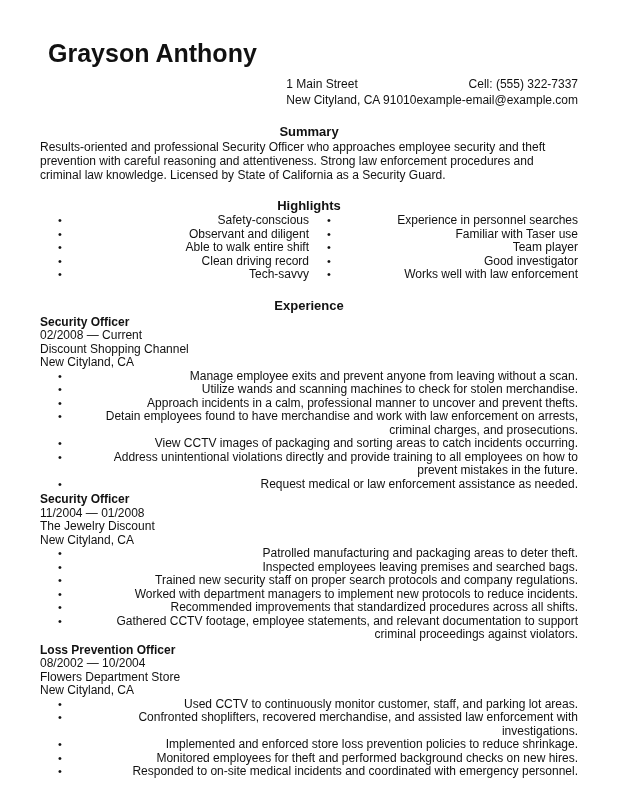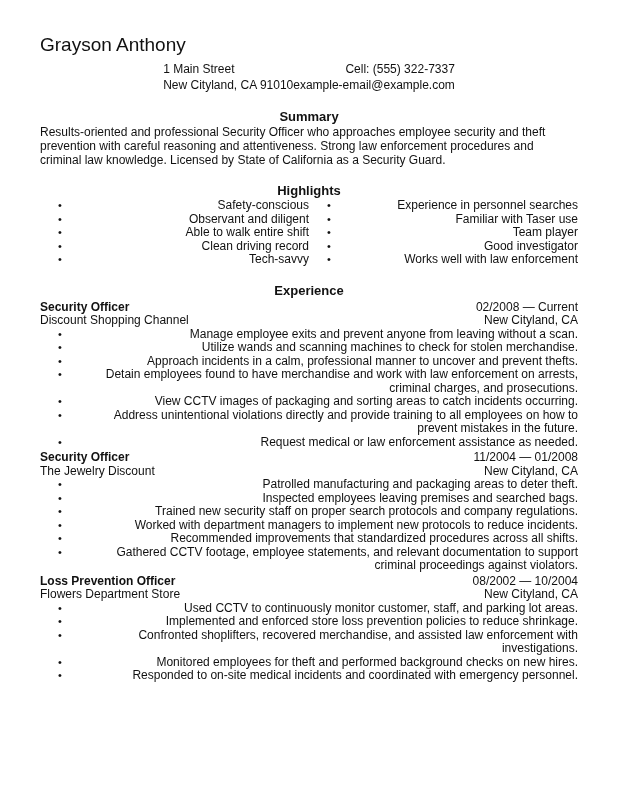--- a/index.html
+++ b/index.html
@@ -3,34 +3,34 @@
 <meta charset="utf-8">
 <style>
   html, body { margin: 0; padding: 0; background: #ffffff; }
   body {
     width: 618px; height: 800px; overflow: hidden;
     font-family: "Liberation Sans", sans-serif;
     color: #111111;
     position: relative;
   }
   .page { position: absolute; left: 40px; top: 30px; width: 538px; }
-  .name { font-size: 19px; font-weight: normal; line-height: 30px; margin: 0; }
-  .contact-row { display: flex; justify-content: center; font-size: 12px; line-height: 16px; margin-top: 1px; }
+  .name { font-size: 25px; font-weight: bold; line-height: 30px; margin: 8px; }
+  .contact-row { display: flex; justify-content: flex-end; font-size: 12px; line-height: 16px; margin-top: 1px; }
   .contact-col-right { text-align: right; }
   .section-title { text-align: center; font-weight: bold; font-size: 13px; line-height: 16px; margin-top: 16px; }
   .summary { font-size: 12px; line-height: 14px; margin: 0; }
   .highlights { display: flex; }
   .hl-col { width: 50%; margin: 0; padding: 0; list-style: none; }
   .hl-col li, .bullets li { position: relative; padding-left: 33px; font-size: 12px; line-height: 13.5px; text-align: right; }
   .hl-col li::before, .bullets li::before {
     content: "\2022"; position: absolute; left: 18px; top: 0; font-size: 11px;
   }
   .hl-col.right li { padding-left: 33px; }
   .job { margin-top: 2px; }
-  .job-head { display: flex; justify-content: space-between; font-size: 12px; line-height: 13.5px; }
+  .job-head { display: flex; justify-content: space-between; font-size: 12px; line-height: 13.5px; flex-direction: column; }
   .job-title { font-weight: bold; }
   .bullets { list-style: none; margin: 0; padding: 0; }
 </style>
 </head>
 <body>
 
 <div class="page">
   <h1 class="name">Grayson Anthony</h1>
   <div class="contact-row">
     <div>
@@ -109,19 +109,19 @@
     <div class="job-head">
       <span class="job-title">Loss Prevention Officer</span>
       <span>08/2002 — 10/2004</span>
     </div>
     <div class="job-head">
       <span>Flowers Department Store</span>
       <span>New Cityland, CA</span>
     </div>
     <ul class="bullets">
       <li>Used CCTV to continuously monitor customer, staff, and parking lot areas.</li>
+      <li>Confronted shoplifters, recovered merchandise, and assisted law enforcement with investigations.</li>
       <li>Implemented and enforced store loss prevention policies to reduce shrinkage.</li>
-      <li>Confronted shoplifters, recovered merchandise, and assisted law enforcement with investigations.</li>
       <li>Monitored employees for theft and performed background checks on new hires.</li>
       <li>Responded to on-site medical incidents and coordinated with emergency personnel.</li>
     </ul>
   </div>
 </div>
 
 </body></html>

